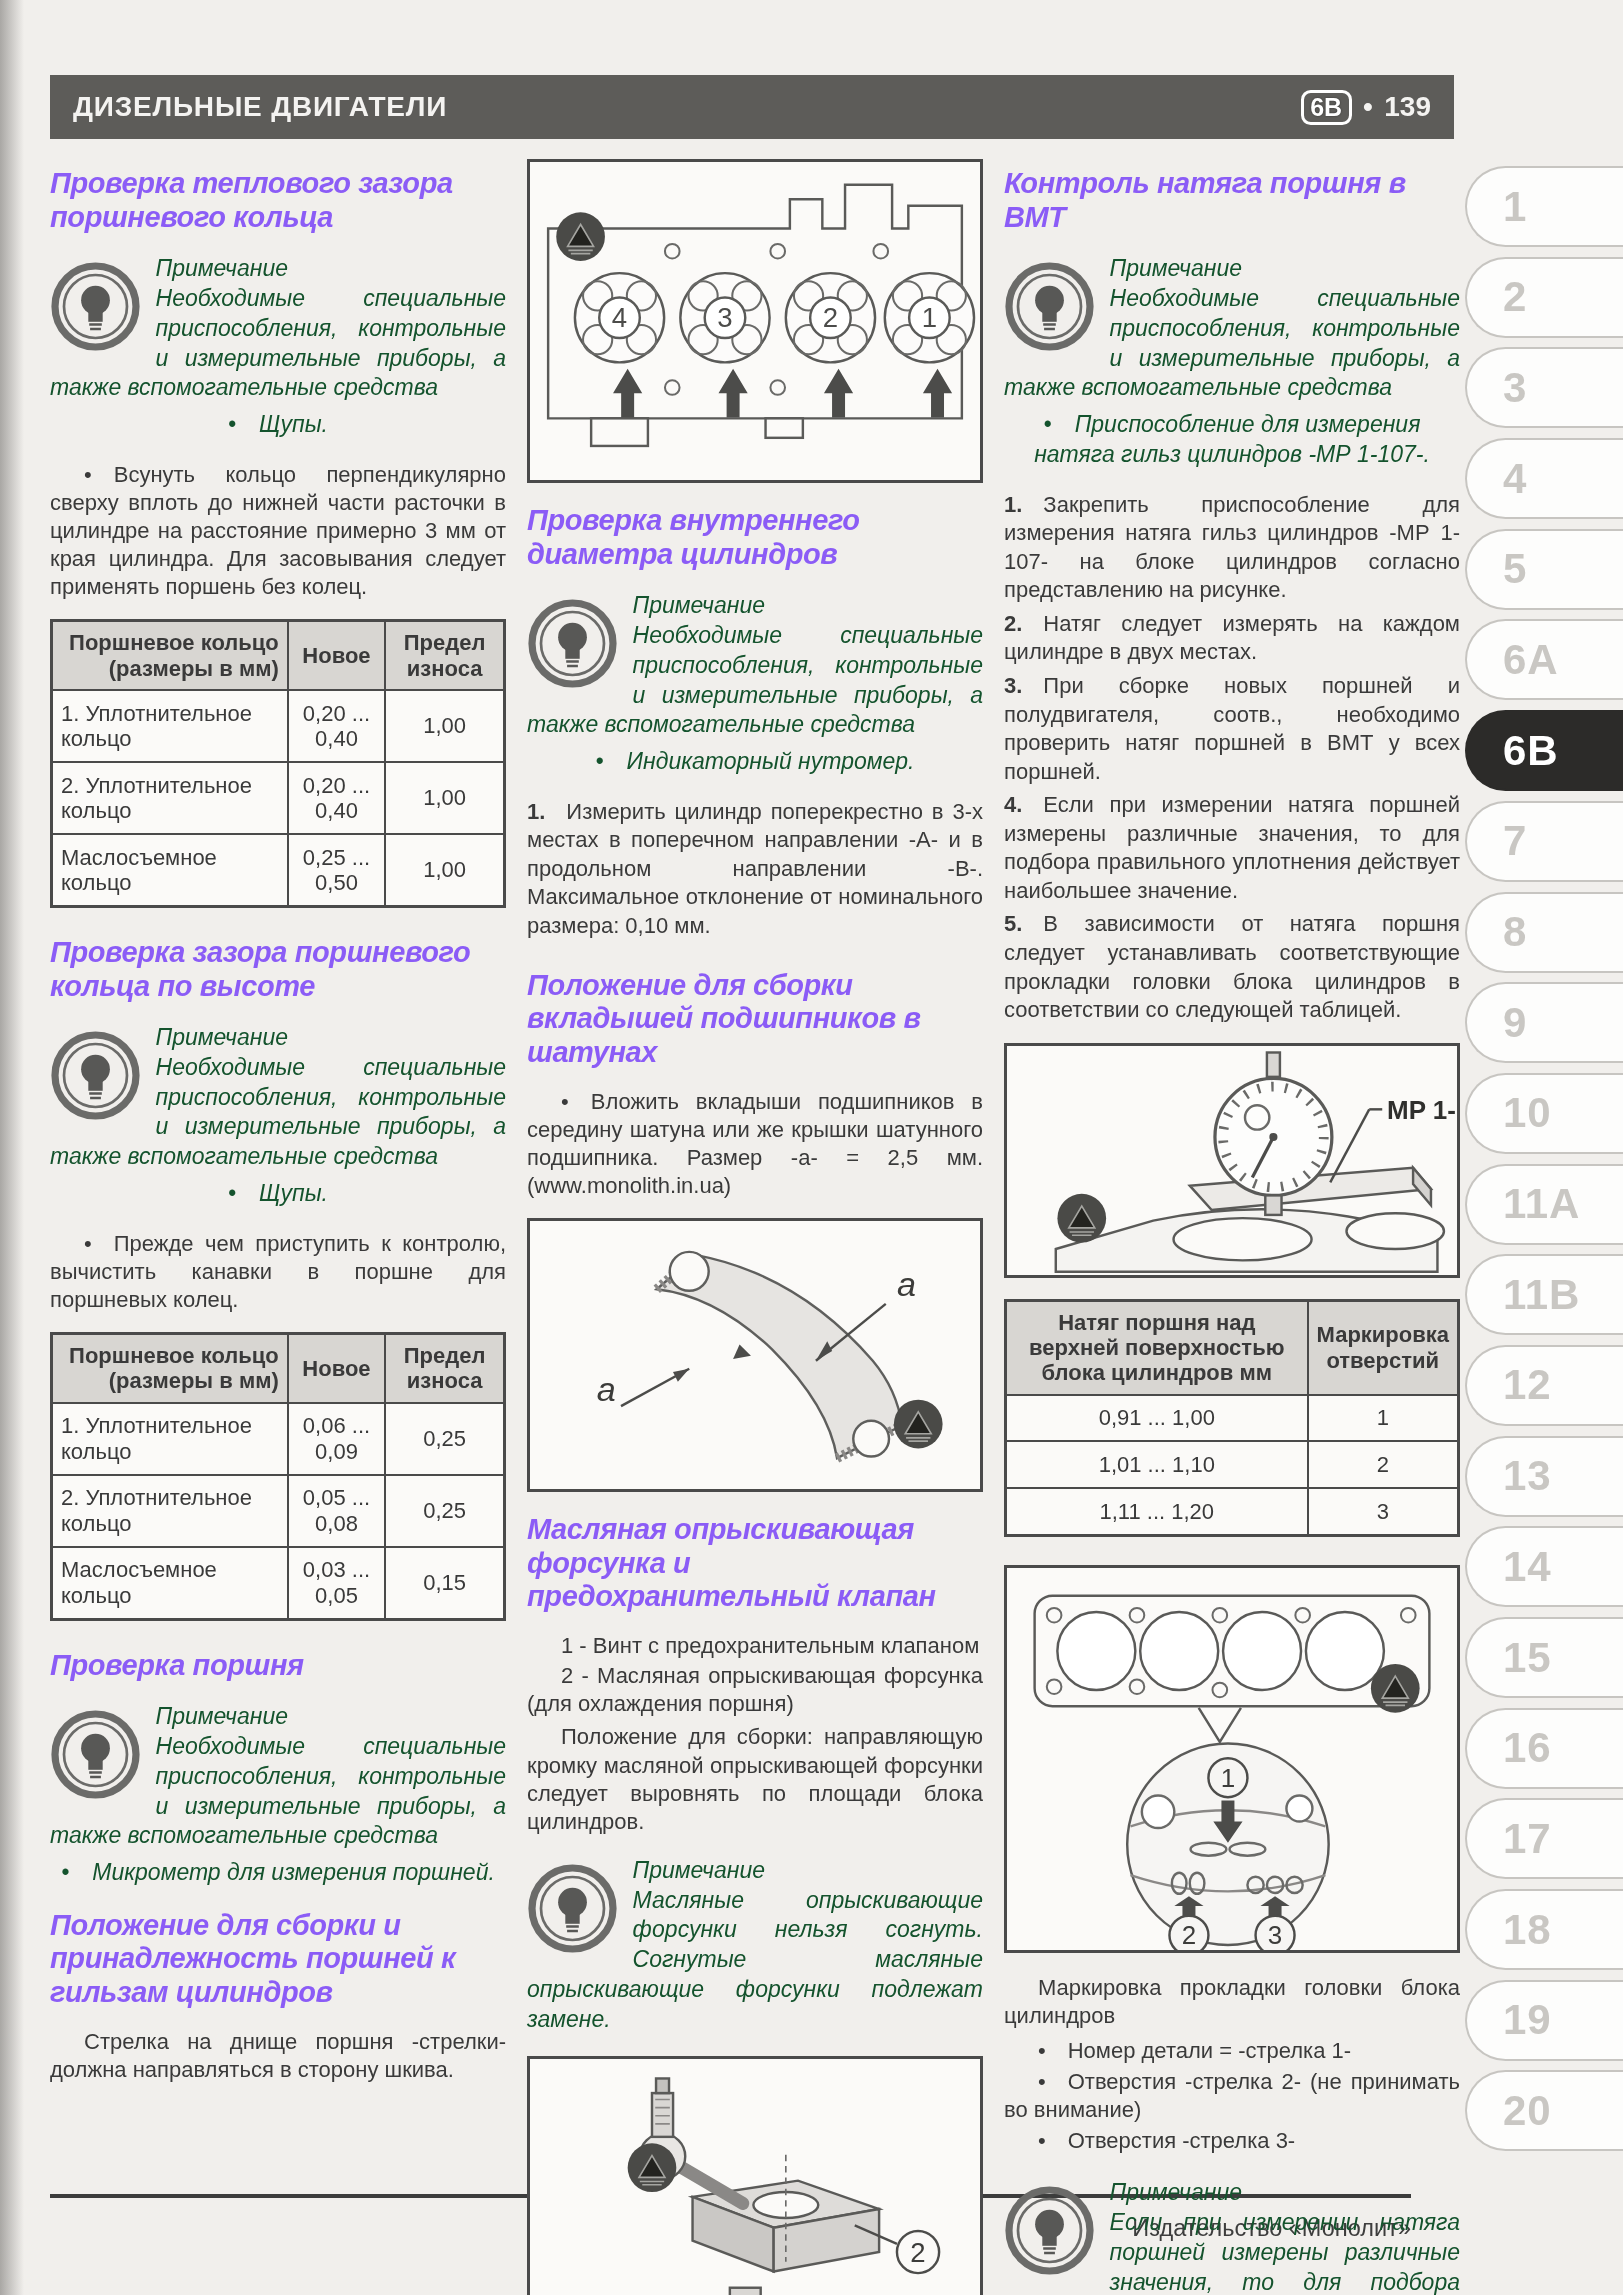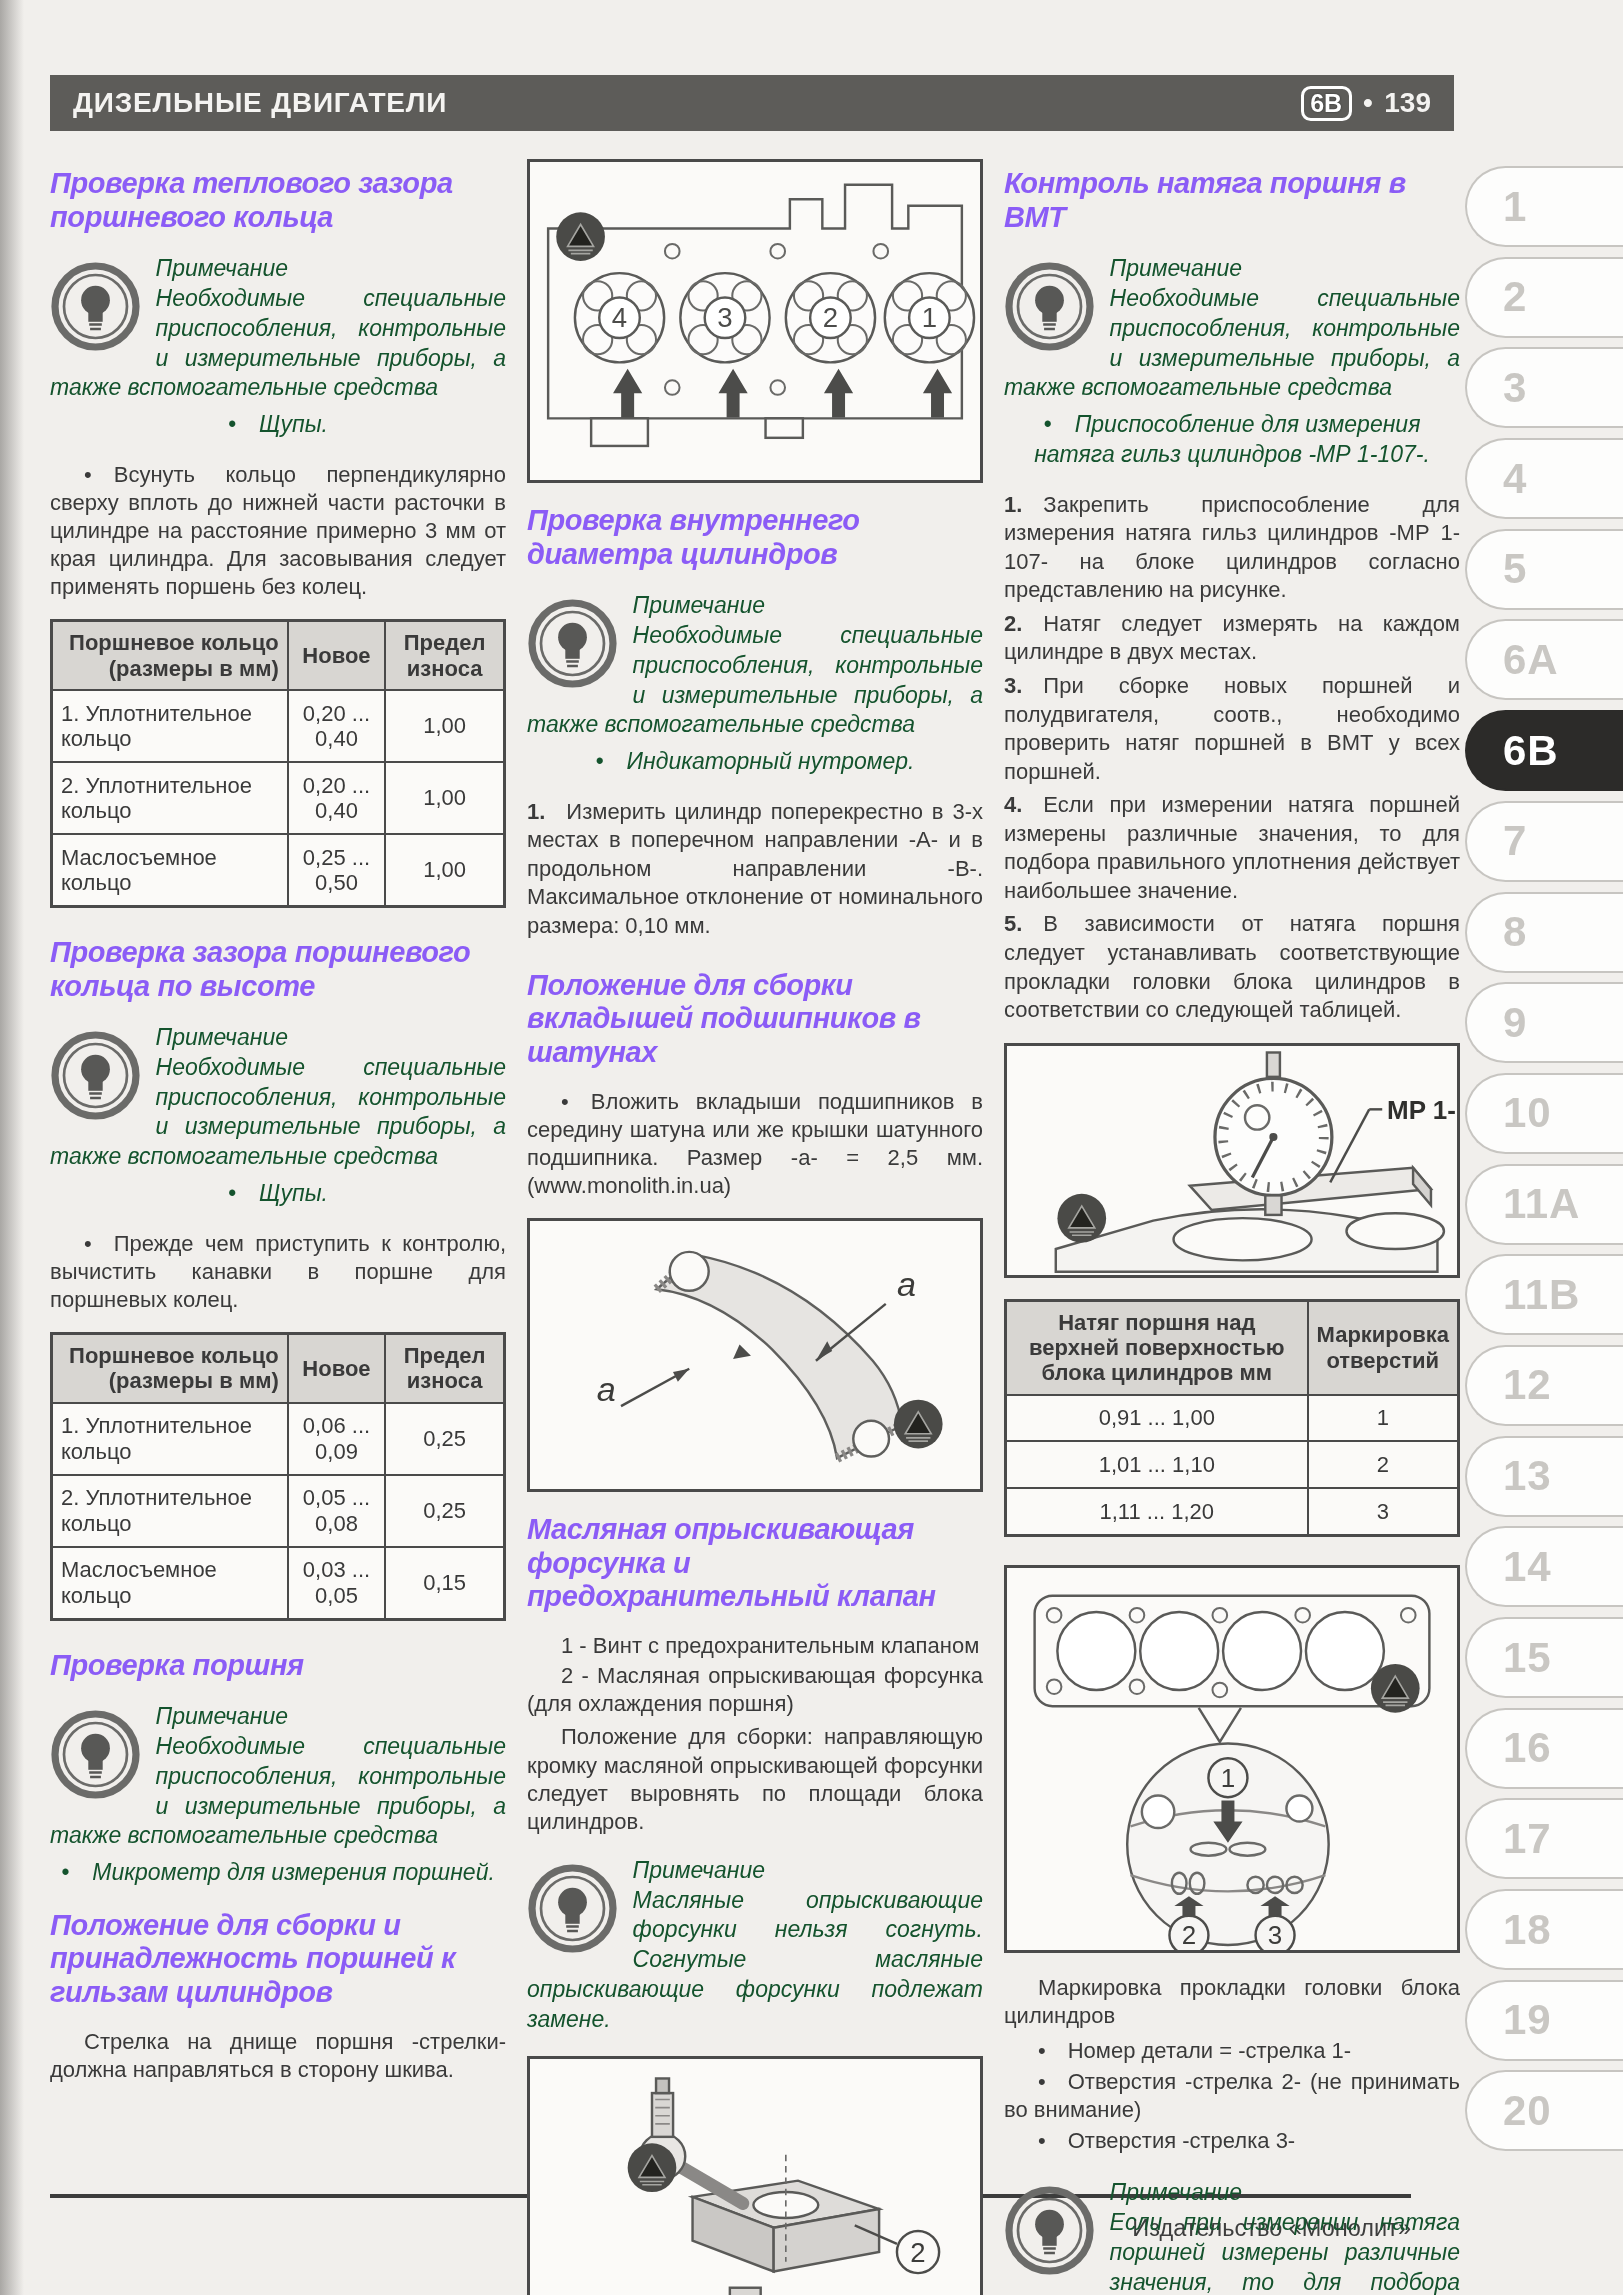--- a/index.html
+++ b/index.html
@@ -1,21 +1,21 @@
 <!DOCTYPE html>
 <html style="font-size:13px"><head>
 <meta charset="utf-8">
 <style>
   html,body{margin:0;padding:0;}
   body{width:1624px;height:2295px;background:#e9e7e4;font-family:"Liberation Sans",sans-serif;color:#3a3a3a;}
   .page{position:relative;width:1624px;height:2295px;background:#f1efec;overflow:hidden;}
   .page::before{content:"";position:absolute;left:0;top:0;width:24px;height:100%;
     background:linear-gradient(90deg,#a9a7a4,rgba(241,239,236,0));z-index:5;}
   
-  .hdr{position:absolute;left:50px;top:75px;width:1358px;height:56px;background:#5d5c59;
+  .hdr{position:absolute;left:50px;top:75px;width:1358px;height:64px;background:#5d5c59;
     display:flex;align-items:center;justify-content:space-between;padding:0 23px;z-index:2;}
   .hdr-title{color:#f4f3f1;font-size:28px;font-weight:bold;letter-spacing:0.8px;}
   .hdr-right{display:flex;align-items:center;gap:11.4px;color:#f4f3f1;font-weight:bold;font-size:28px;}
   .badge{display:inline-block;border:3.2px solid #fff;border-radius:9.7px;padding:0 6.5px;
     color:#fff;font-size:25px;font-weight:bold;text-shadow:0 0 1.6px #222;}
   
   .content{position:absolute;left:50px;top:159px;width:1413px;display:flex;gap:21px;z-index:1;}
   .col{width:456px;flex:0 0 456px;}
   h2.h{font-size:29px;line-height:1.16;font-style:italic;font-weight:bold;color:#8b5cf6;
     margin:8px 0 18px 0;letter-spacing:-0.4px;}

